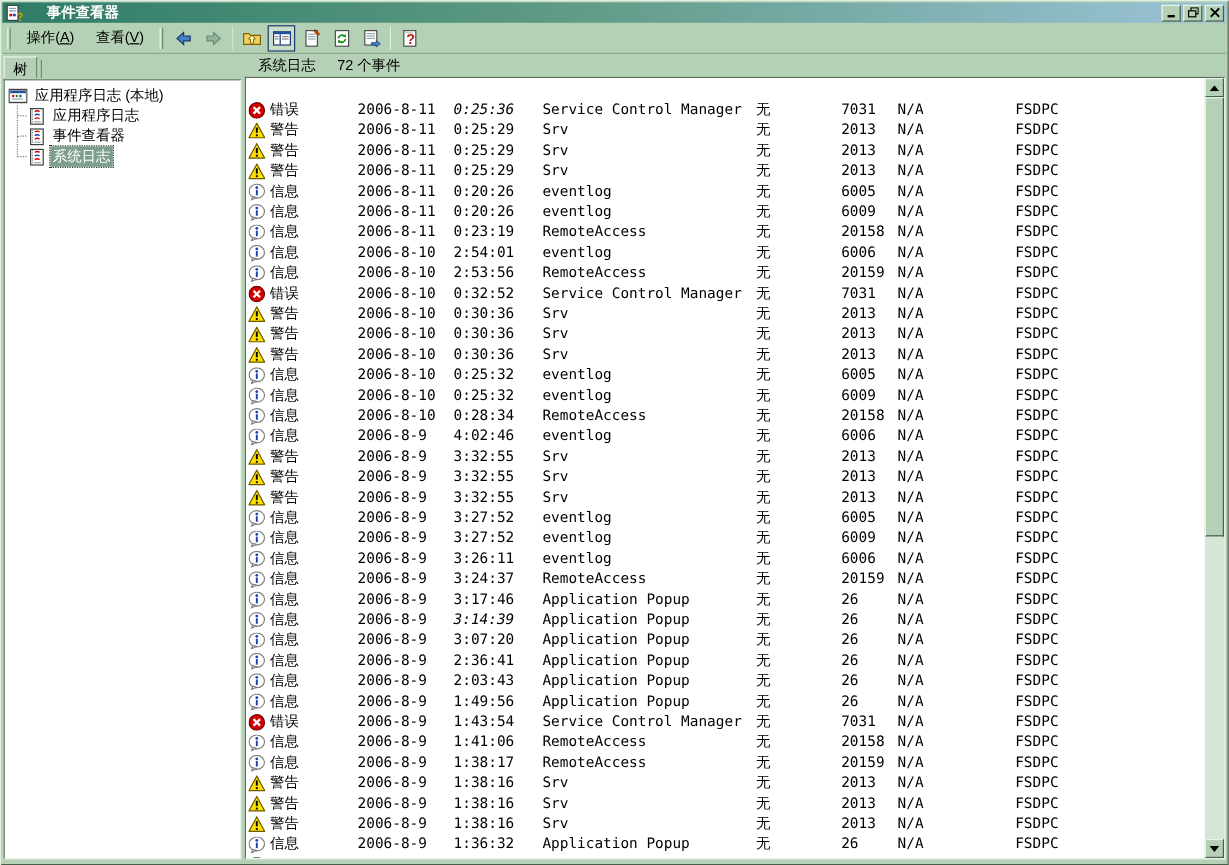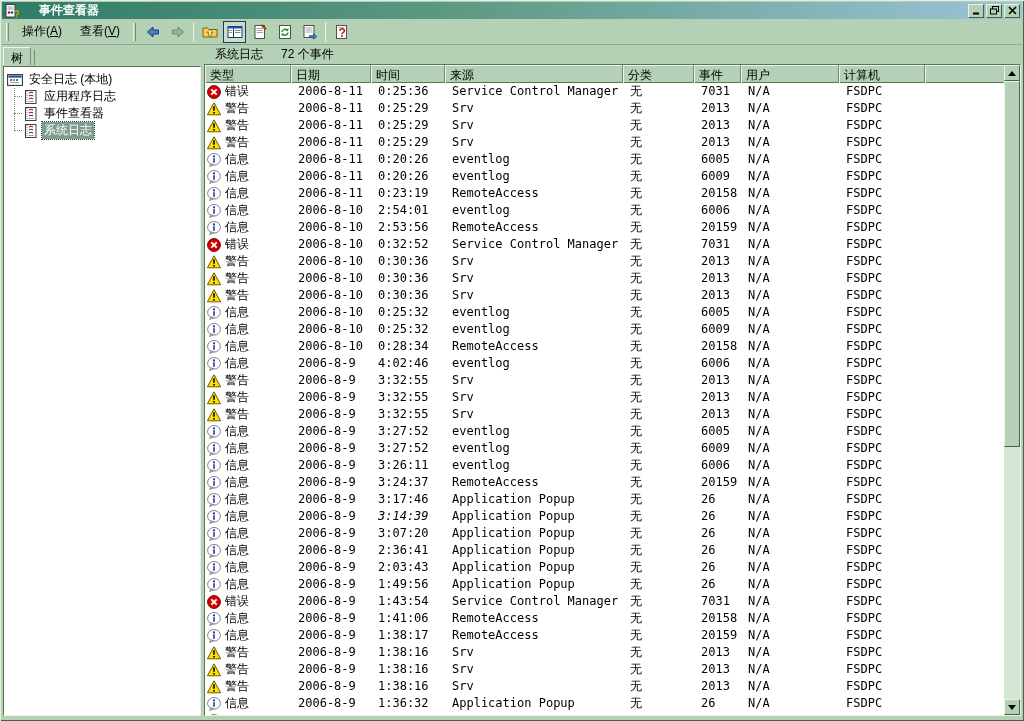--- a/index.html
+++ b/index.html
@@ -220,21 +220,21 @@
           <svg width="16" height="16" viewBox="0 0 16 16">
             <rect x="0.5" y="2.5" width="15" height="11" fill="#c8c8c8" stroke="#404040"></rect>
             <rect x="1.5" y="3.5" width="13" height="2" fill="#2050a0"></rect>
             <rect x="1.5" y="6" width="13" height="6.5" fill="#fff"></rect>
             <circle cx="4" cy="8" r="1" fill="#d40000"></circle>
             <circle cx="7" cy="8" r="1" fill="#109010"></circle>
             <circle cx="10" cy="8" r="1" fill="#1a3fb0"></circle>
             <rect x="3" y="10" width="9" height="1" fill="#9aa"></rect>
           </svg>
         </span>
-        <span class="lbl">安全日志 (本地)</span>
+        <span class="lbl">应用程序日志 (本地)</span>
       </div>
       <div class="dotv" style="left: 10px; top: 21px; height: 43px;"></div>
       <div class="doth" style="left: 10px; top: 29px; width: 8px;"></div>
       <div class="tnode" style="left: 19px; top: 21px;">
         <span class="icon">
           <svg width="15" height="16" viewBox="0 0 15 16">
             <rect x="2.5" y="1.5" width="10.5" height="13" fill="#fff" stroke="#404040"></rect>
             <line x1="4" y1="2" x2="4" y2="14" stroke="#808080" stroke-dasharray="1 1"></line>
             <path d="M6 4 q2 -1.5 4 0" fill="none" stroke="#d40000" stroke-width="1.1"></path>
             <path d="M6 7 q2 -1.5 4 0" fill="none" stroke="#1a3fb0" stroke-width="1.1"></path>
@@ -273,44 +273,33 @@
         <span class="lbl sel">系统日志</span>
       </div>
     </div>
 
   <div class="result-header">
     <span>系统日志</span>
     <span>72 个事件</span>
   </div>
 
   <div class="list">
-    <div class="lheader" id="lheader">
-        <div class="hcell" style="width: 86px;">类型</div>
-        <div class="hcell" style="width: 80px;">日期</div>
-        <div class="hcell" style="width: 74px;">时间</div>
-        <div class="hcell" style="width: 178px;">来源</div>
-        <div class="hcell" style="width: 71px;">分类</div>
-        <div class="hcell" style="width: 47px;">事件</div>
-        <div class="hcell" style="width: 98px;">用户</div>
-        <div class="hcell" style="width: 86px;">计算机</div>
-        <div class="hcell fill"></div>
-      </div>
     <div class="rows" id="rows">
         <div class="row">
           <div class="cell type" style="width: 86px;">
             <span class="icon">
               <svg width="14" height="14" viewBox="0 0 14 14">
                 <circle cx="7" cy="7" r="6.4" fill="#d40000" stroke="#700000"></circle>
                 <path d="M4.3 4.3 L9.7 9.7 M9.7 4.3 L4.3 9.7" stroke="#fff" stroke-width="1.9"></path>
               </svg>
             </span>
             <span>错误</span>
           </div>
           <div class="cell" style="width: 80px;">2006-8-11</div>
-          <div class="cell" style="width: 74px;">0:25:36</div>
+          <div class="cell" style="width: 74px; font-style: italic;">0:25:36</div>
           <div class="cell" style="width: 178px;">Service Control Manager</div>
           <div class="cell" style="width: 71px;">无</div>
           <div class="cell" style="width: 47px;">7031</div>
           <div class="cell" style="width: 98px;">N/A</div>
           <div class="cell" style="width: 86px;">FSDPC</div>
         </div>
         <div class="row">
           <div class="cell type" style="width: 86px;">
             <span class="icon">
               <svg width="14" height="14" viewBox="0 0 14 14">

